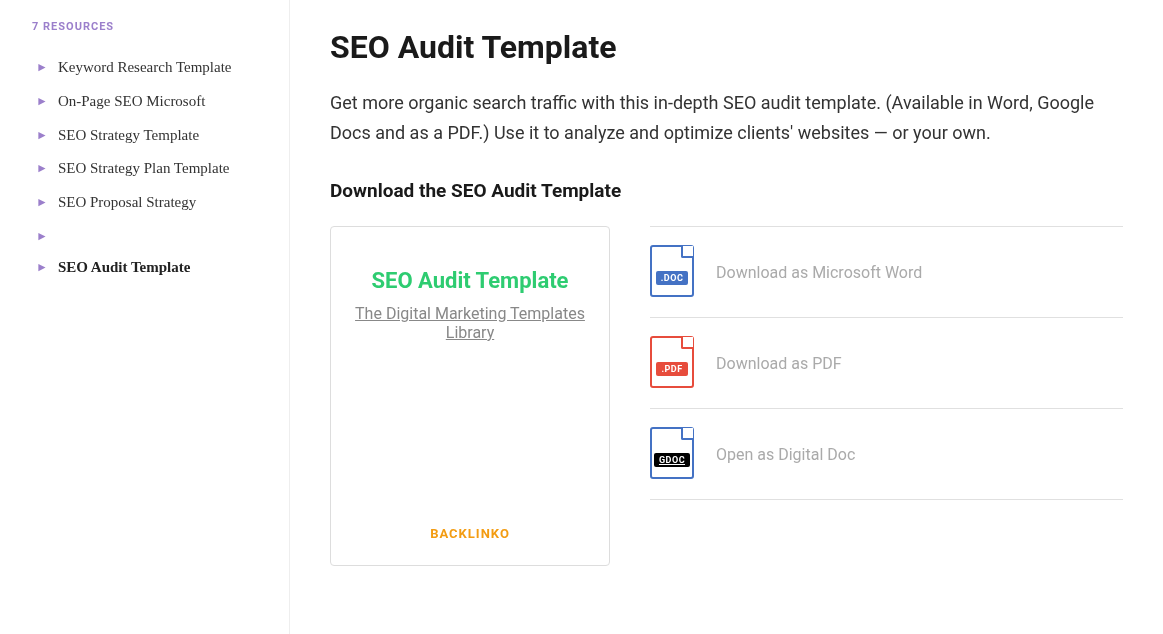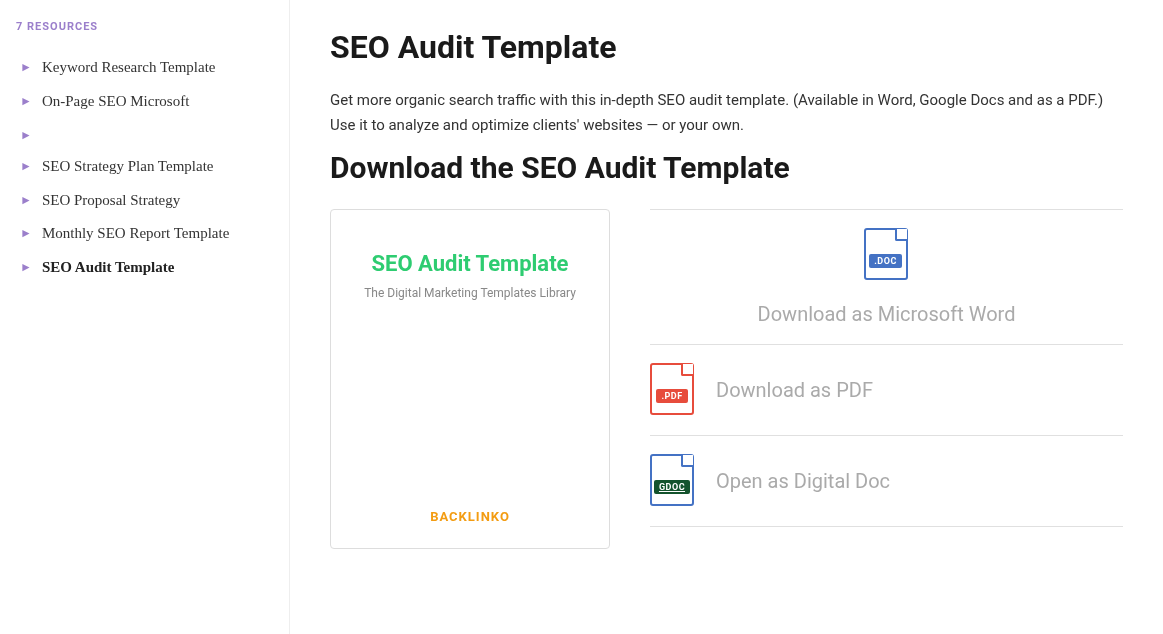--- a/index.html
+++ b/index.html
@@ -8,21 +8,21 @@
       background: #fff;
       display: flex;
       width: 1163px;
       min-height: 634px;
     }
 
     
     .sidebar {
       width: 290px;
       min-width: 290px;
-      padding: 20px 16px;
+      padding: 20px 32px;
       border-right: 1px solid #eee;
     }
     .sidebar-count {
       font-size: 11px;
       font-weight: 700;
       letter-spacing: 1px;
       color: #9b7fcb;
       margin-bottom: 18px;
       text-transform: uppercase;
     }
@@ -57,28 +57,28 @@
       padding: 28px 40px;
       overflow-y: auto;
     }
     .page-title {
       font-size: 32px;
       font-weight: 700;
       color: #1a1a1a;
       margin-bottom: 22px;
     }
     .description {
-      font-size: 15px;
+      font-size: 18px;
       line-height: 1.65;
       color: #333;
-      margin-bottom: 12px;
+      margin-bottom: 32px;
       max-width: 780px;
     }
     .download-heading {
-      font-size: 30px;
+      font-size: 19px;
       font-weight: 700;
       color: #1a1a1a;
       margin-bottom: 24px;
     }
 
     
     .content-row {
       display: flex;
       gap: 40px;
       align-items: flex-start;
@@ -99,24 +99,25 @@
       background: #fff;
     }
     .template-card-title {
       font-size: 22px;
       font-weight: 700;
       color: #2ecc71;
       text-align: center;
       line-height: 1.3;
     }
     .template-card-subtitle {
-      font-size: 12px;
+      font-size: 16px;
       color: #888;
       text-align: center;
       margin-top: 8px;
+      text-decoration: underline;
     }
     .template-card-logo {
       font-size: 13px;
       font-weight: 700;
       color: #2ecc71;
       letter-spacing: 1px;
       text-align: left;
     }
     .template-card-logo span {
       color: #f39c12;
@@ -132,21 +133,20 @@
     .download-option {
       display: flex;
       align-items: center;
       padding: 18px 0;
       border-bottom: 1px solid #e0e0e0;
       cursor: pointer;
       gap: 20px;
     }
     .download-option:first-child {
       border-top: 1px solid #e0e0e0;
-      flex-direction: column;
     }
     .file-icon {
       width: 46px;
       height: 54px;
       position: relative;
       flex-shrink: 0;
     }
     .file-icon-shape {
       width: 44px;
       height: 52px;
@@ -200,26 +200,26 @@
     }
     .file-badge.doc {
       background: #4472c4;
       color: #fff;
     }
     .file-badge.pdf {
       background: #e74c3c;
       color: #fff;
     }
     .file-badge.gdoc {
-      background: #14532d;
+      background: #000000;
       color: #fff;
       text-decoration: underline;
     }
     .download-label {
-      font-size: 20px;
+      font-size: 16px;
       color: #aaa;
       font-weight: 400;
     }
   </style>
 </head>
 <body>
 
 <aside class="sidebar">
   <div class="sidebar-count">7 RESOURCES</div>
   <nav>
@@ -227,32 +227,32 @@
   <div class="sidebar-item">
     <span class="chevron">►</span>
     <span class="sidebar-item-text">Keyword Research Template</span>
   </div>
       <div class="sidebar-item">
     <span class="chevron">►</span>
     <span class="sidebar-item-text">On-Page SEO Microsoft</span>
   </div>
       <div class="sidebar-item">
     <span class="chevron">►</span>
+    <span class="sidebar-item-text">SEO Strategy Template</span>
   </div>
       <div class="sidebar-item">
     <span class="chevron">►</span>
     <span class="sidebar-item-text">SEO Strategy Plan Template</span>
   </div>
       <div class="sidebar-item">
     <span class="chevron">►</span>
     <span class="sidebar-item-text">SEO Proposal Strategy</span>
   </div>
       <div class="sidebar-item">
     <span class="chevron">►</span>
-    <span class="sidebar-item-text">Monthly SEO Report Template</span>
   </div>
       <div class="sidebar-item active">
     <span class="chevron">►</span>
     <span class="sidebar-item-text">SEO Audit Template</span>
   </div>
     </nav>
 </aside>
 
 <main class="main">
   <h1 class="page-title">SEO Audit Template</h1>

